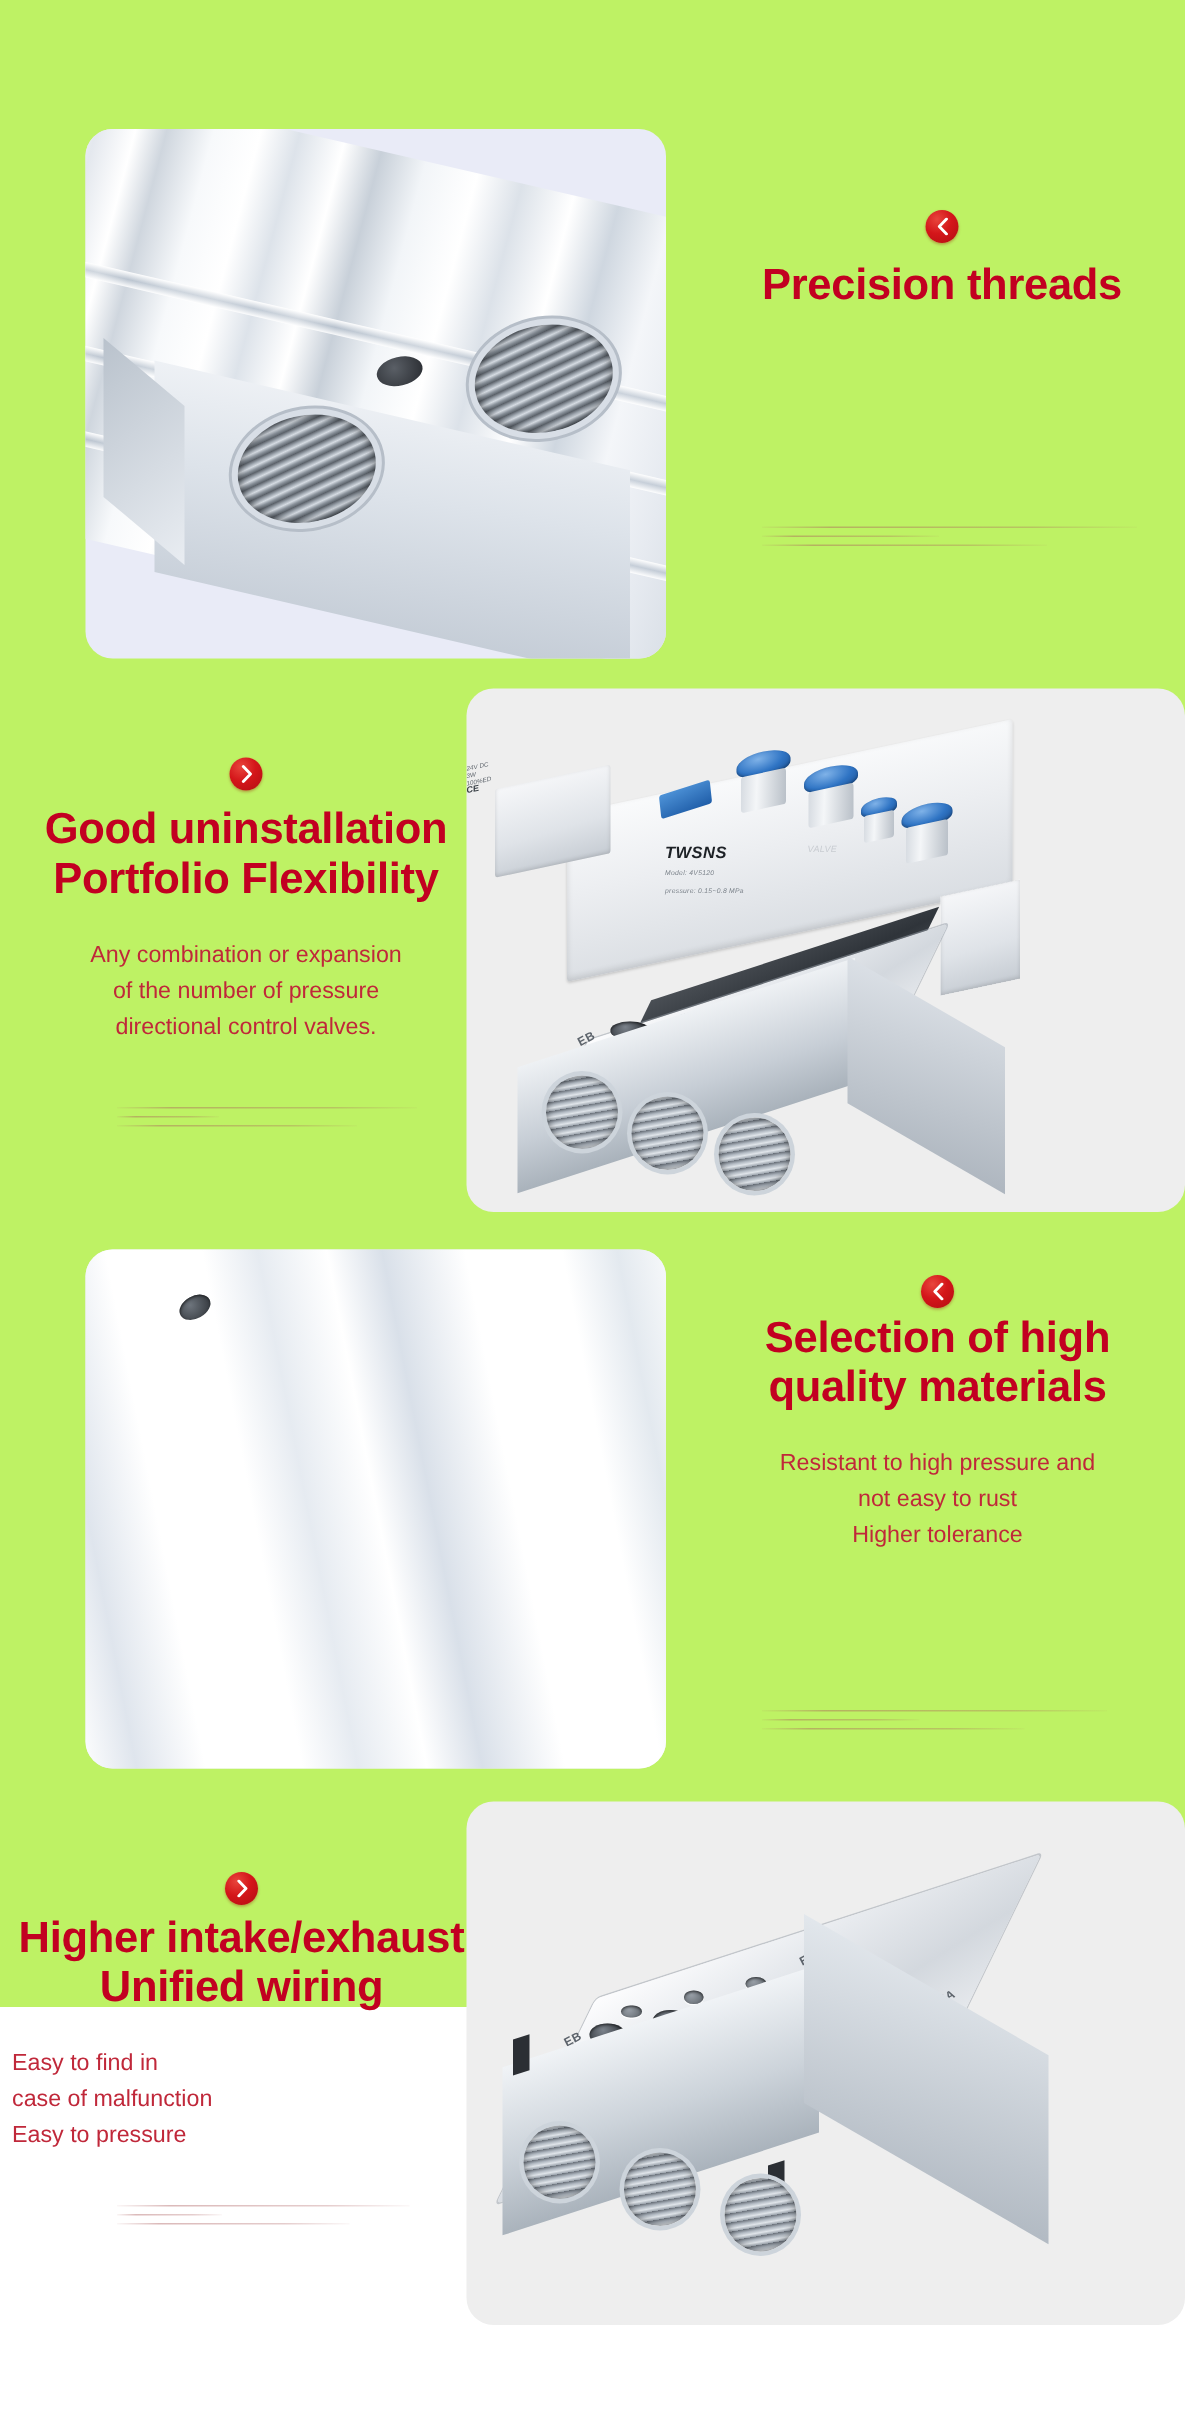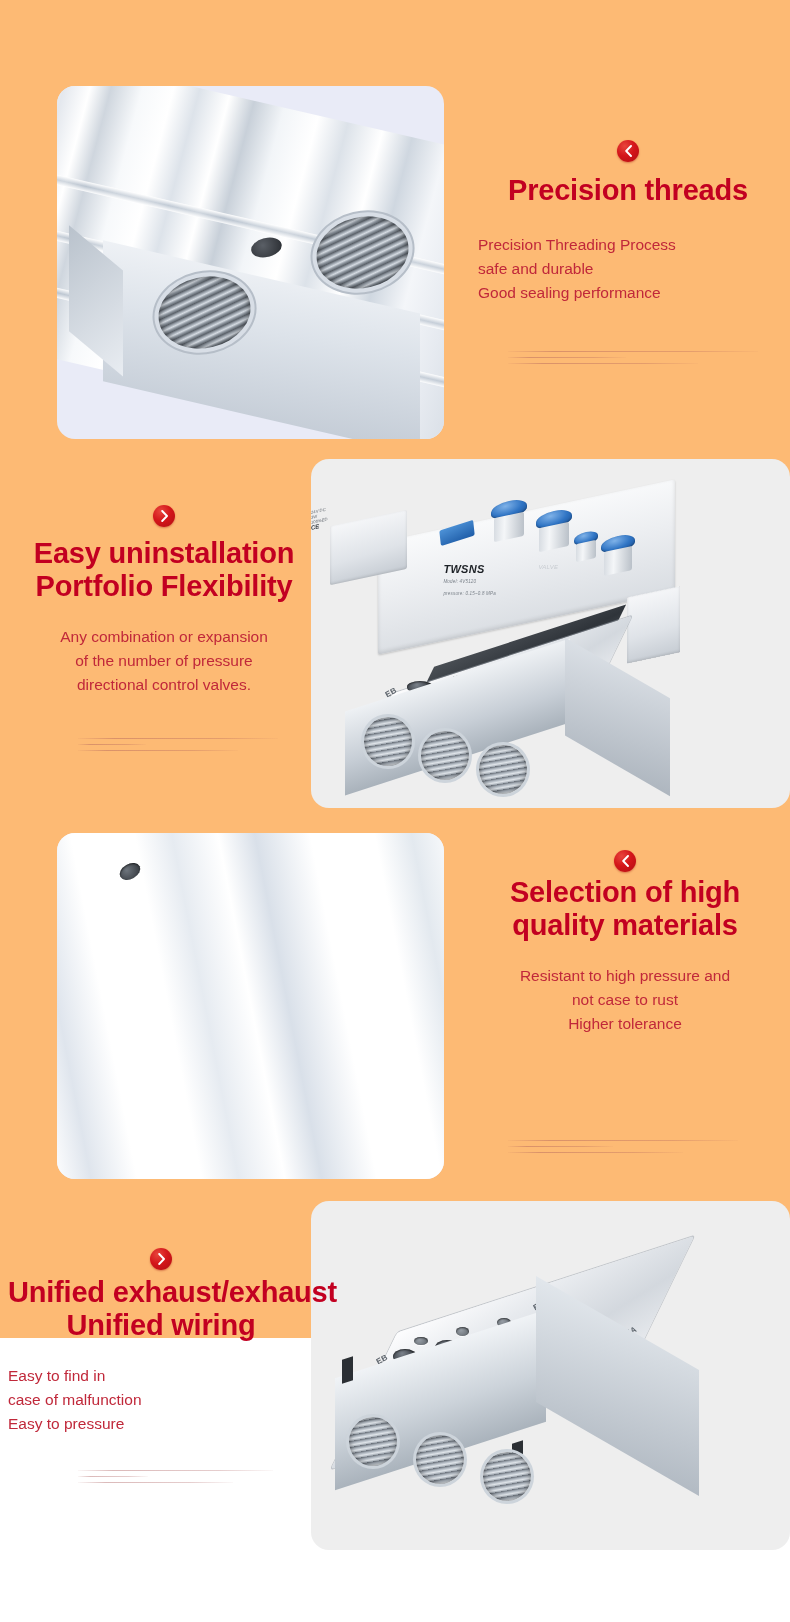--- a/index.html
+++ b/index.html
@@ -3,21 +3,21 @@
 <meta charset="utf-8">
 <style>
   * { box-sizing: border-box; margin: 0; padding: 0; }
   html, body {
     width: 790px;
     height: 1622px;
     background: #ffffff;
     font-family: "Liberation Sans", sans-serif;
     overflow: hidden;
   }
-  .page { position: relative; width: 790px; height: 1338px; background: #fdba74; }
+  .page { position: relative; width: 790px; height: 1338px; background: #bef264; }
 
   
   .img-card {
     position: absolute;
     border-radius: 18px;
     overflow: hidden;
   }
   .img-card.lavender { background: #e9ebf7; }
   .img-card.gray     { background: #eeeeee; }
 
@@ -247,25 +247,20 @@
     </div>
   </div>
 
   <div class="text-block" id="sec1-text">
     <div class="chev">
       <svg width="9" height="12" viewBox="0 0 9 12" aria-hidden="true">
         <path d="M7 1 L2.2 6 L7 11" fill="none" stroke="#ffffff" stroke-width="1.9" stroke-linecap="round" stroke-linejoin="round"></path>
       </svg>
     </div>
     <div class="heading">Precision threads</div>
-    <div class="body-text">
-      <span class="ln">Precision Threading Process</span>
-      <span class="ln">safe and durable</span>
-      <span class="ln">Good sealing performance</span>
-    </div>
   </div>
   <div class="rules" id="sec1-rules">
     <div class="r" style="width:250px"></div>
     <div class="r" style="width:118px"></div>
     <div class="r" style="width:190px"></div>
   </div>
 
   <div class="img-card gray" id="sec2-card">
     <div style="position:absolute;inset:0">
 
@@ -331,21 +326,21 @@
     </div>
   </div>
 
   <div class="text-block" id="sec2-text">
     <div class="chev">
       <svg width="9" height="12" viewBox="0 0 9 12" aria-hidden="true">
         <path d="M2.2 1 L7 6 L2.2 11" fill="none" stroke="#ffffff" stroke-width="1.9" stroke-linecap="round" stroke-linejoin="round"></path>
       </svg>
     </div>
     <div class="heading">
-      <span style="display:block">Easy uninstallation</span>
+      <span style="display:block">Good uninstallation</span>
       <span style="display:block">Portfolio Flexibility</span>
     </div>
     <div class="body-text">
       <span class="ln">Any combination or expansion</span>
       <span class="ln">of the number of pressure</span>
       <span class="ln">directional control valves.</span>
     </div>
   </div>
   <div class="rules" id="sec2-rules">
     <div class="r" style="width:200px"></div>
@@ -367,21 +362,21 @@
       <svg width="9" height="12" viewBox="0 0 9 12" aria-hidden="true">
         <path d="M7 1 L2.2 6 L7 11" fill="none" stroke="#ffffff" stroke-width="1.9" stroke-linecap="round" stroke-linejoin="round"></path>
       </svg>
     </div>
     <div class="heading">
       <span style="display:block">Selection of high</span>
       <span style="display:block">quality materials</span>
     </div>
     <div class="body-text">
       <span class="ln">Resistant to high pressure and</span>
-      <span class="ln">not case to rust</span>
+      <span class="ln">not easy to rust</span>
       <span class="ln">Higher tolerance</span>
     </div>
   </div>
   <div class="rules" id="sec3-rules">
     <div class="r" style="width:230px"></div>
     <div class="r" style="width:105px"></div>
     <div class="r" style="width:175px"></div>
   </div>
 
   <div class="img-card gray" id="sec4-card">
@@ -434,21 +429,21 @@
     </div>
   </div>
 
   <div class="text-block" id="sec4-text">
     <div class="chev">
       <svg width="9" height="12" viewBox="0 0 9 12" aria-hidden="true">
         <path d="M2.2 1 L7 6 L2.2 11" fill="none" stroke="#ffffff" stroke-width="1.9" stroke-linecap="round" stroke-linejoin="round"></path>
       </svg>
     </div>
     <div class="heading">
-      <span style="display:block">Unified exhaust/exhaust</span>
+      <span style="display:block">Higher intake/exhaust</span>
       <span style="display:block">Unified wiring</span>
     </div>
     <div class="body-text">
       <span class="ln">Easy to find in</span>
       <span class="ln">case of malfunction</span>
       <span class="ln">Easy to pressure</span>
     </div>
   </div>
   <div class="rules" id="sec4-rules">
     <div class="r" style="width:195px"></div>

